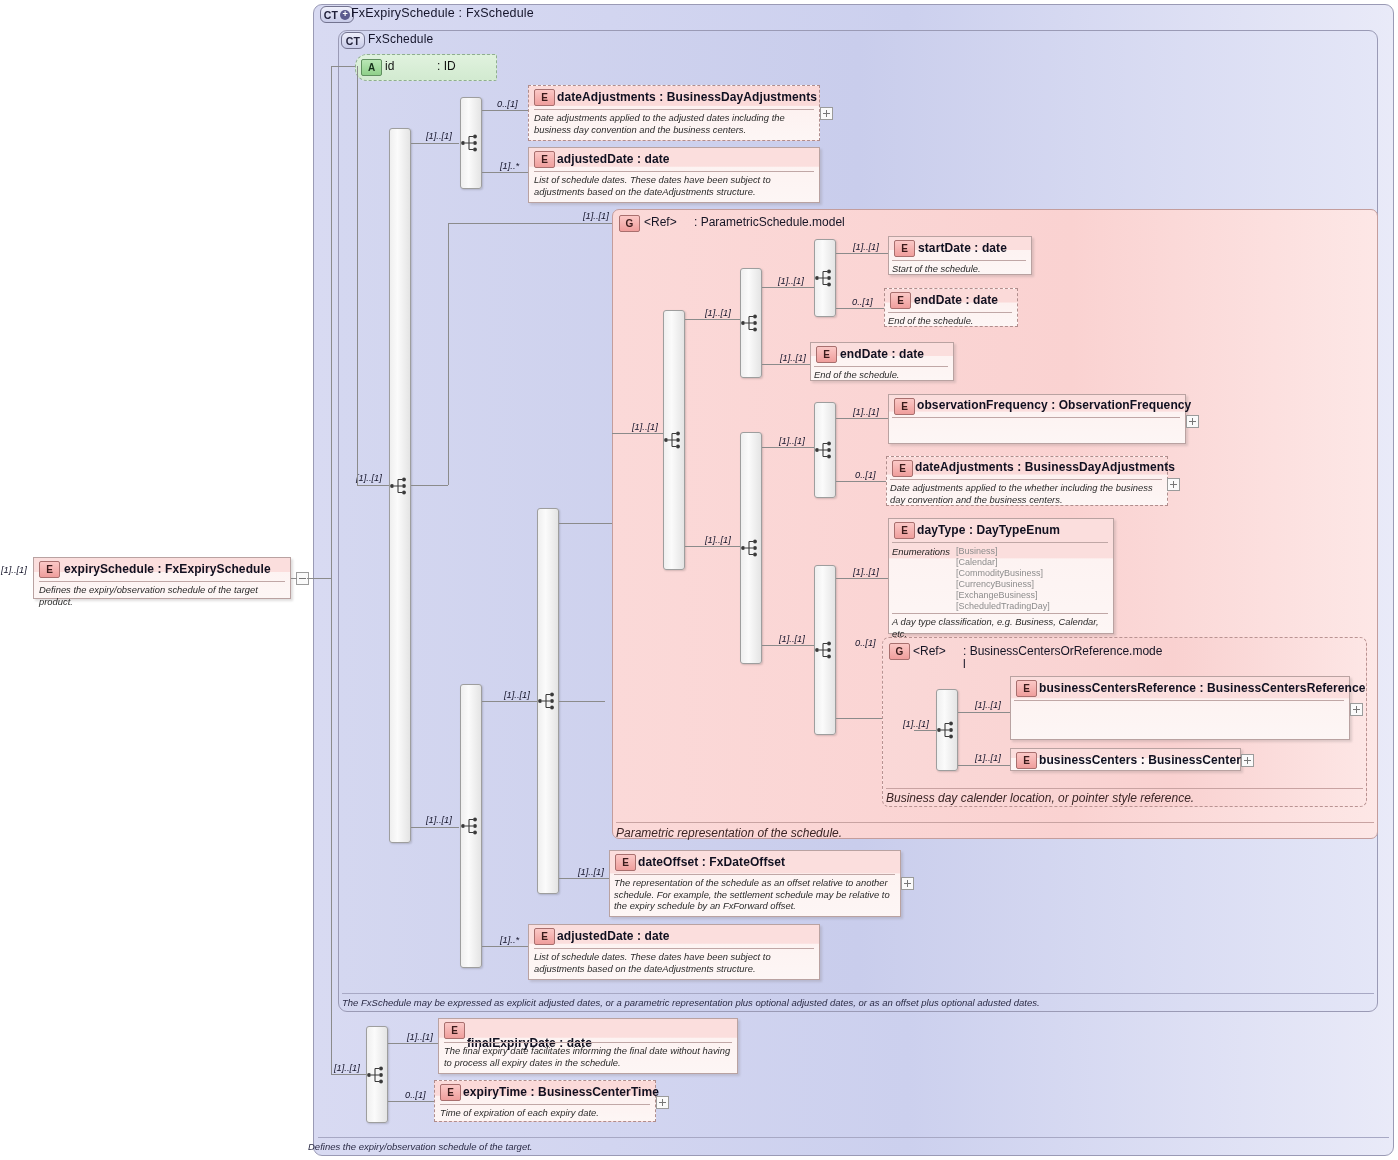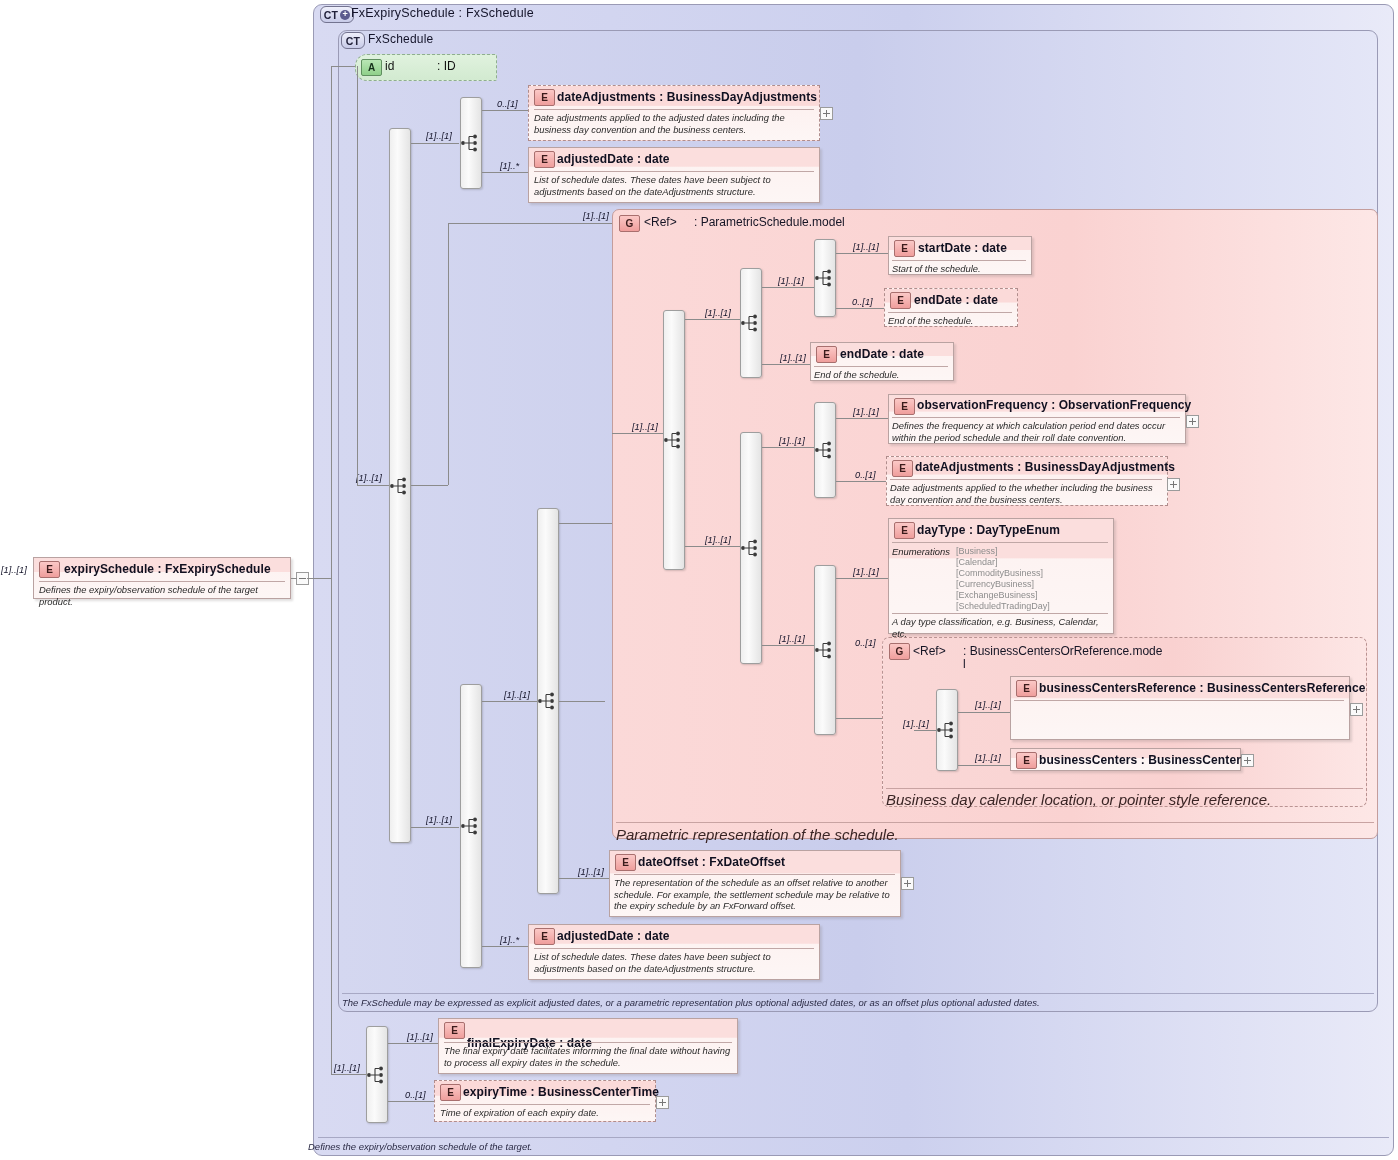--- a/index.html
+++ b/index.html
@@ -59,21 +59,21 @@
   }
   .g-badge{
     position:absolute;width:19px;height:15px;
     border:1px solid #a86f6e;
     background:linear-gradient(to bottom,#fbc7c5,#f09e9c);
     color:#3b1b1b;font-size:10px;font-weight:bold;
     display:flex;align-items:center;justify-content:center;
     border-radius:2px;
   }
   .g-title{position:absolute;font-size:12px;color:#151525;white-space:nowrap;}
-  .g-foot{position:absolute;font-size:15px;font-style:italic;color:#3a2525;white-space:nowrap;}
+  .g-foot{position:absolute;font-size:12px;font-style:italic;color:#3a2525;white-space:nowrap;}
   .g-footline{position:absolute;border-top:1px solid #c8a3a2;}
 
   
   .el{
     background:linear-gradient(to bottom,#fbdedd 0%,#fbdedd 34%,#fdf3f2 35%,#fdf6f5 100%);
     border:1px solid #b9a2a1;
     box-shadow:2px 2px 2px rgba(120,110,110,.22);
   }
   .el.dashed{
     border:1px dashed #b08d8c;
@@ -349,21 +349,20 @@
   </div>
   <div class="ln-h" style="left:836px;top:418px;width:52px;"></div>
   <div class="card" style="left:853px;top:407px;">[1]..[1]</div>
   <div class="ln-h" style="left:836px;top:481px;width:52px;"></div>
   <div class="card" style="left:855px;top:470px;">0..[1]</div>
 
   <div class="abs el" style="left:888px;top:394px;width:298px;height:50px;"></div>
   <div class="e-badge" style="left:894px;top:398px;">E</div>
   <div class="e-title" style="left:917px;top:398px;">observationFrequency : ObservationFrequency</div>
   <div class="e-rule" style="left:892px;top:417px;width:288px;"></div>
-  <div class="e-doc" style="left:892px;top:420px;width:294px;">Defines the frequency at which calculation period end dates occur within the period schedule and their roll date convention.</div>
   <div class="plusbox" style="left:1186px;top:415px;"></div>
 
   <div class="abs el dashed" style="left:886px;top:456px;width:282px;height:50px;"></div>
   <div class="e-badge" style="left:892px;top:460px;">E</div>
   <div class="e-title" style="left:915px;top:460px;">dateAdjustments : BusinessDayAdjustments</div>
   <div class="e-rule" style="left:890px;top:479px;width:272px;"></div>
   <div class="e-doc" style="left:890px;top:482px;width:278px;">Date adjustments applied to the whether including the business day convention and the business centers.</div>
   <div class="plusbox" style="left:1167px;top:478px;"></div>
 
   <div class="abs conn" style="left:814px;top:565px;width:22px;height:170px;">

